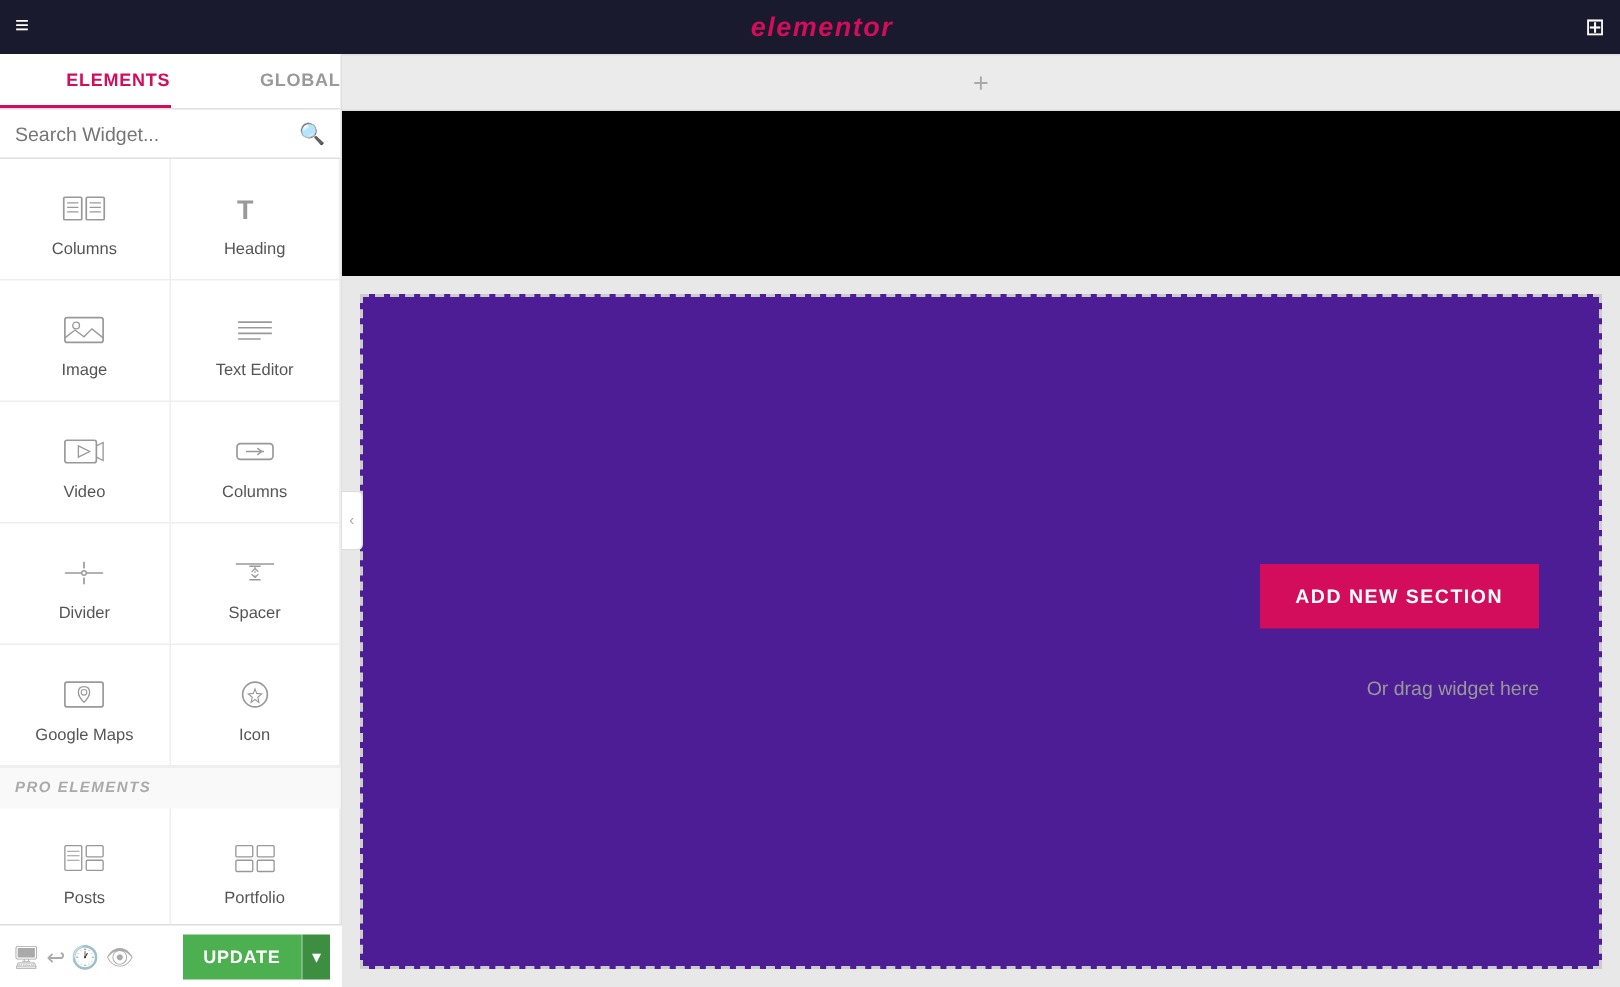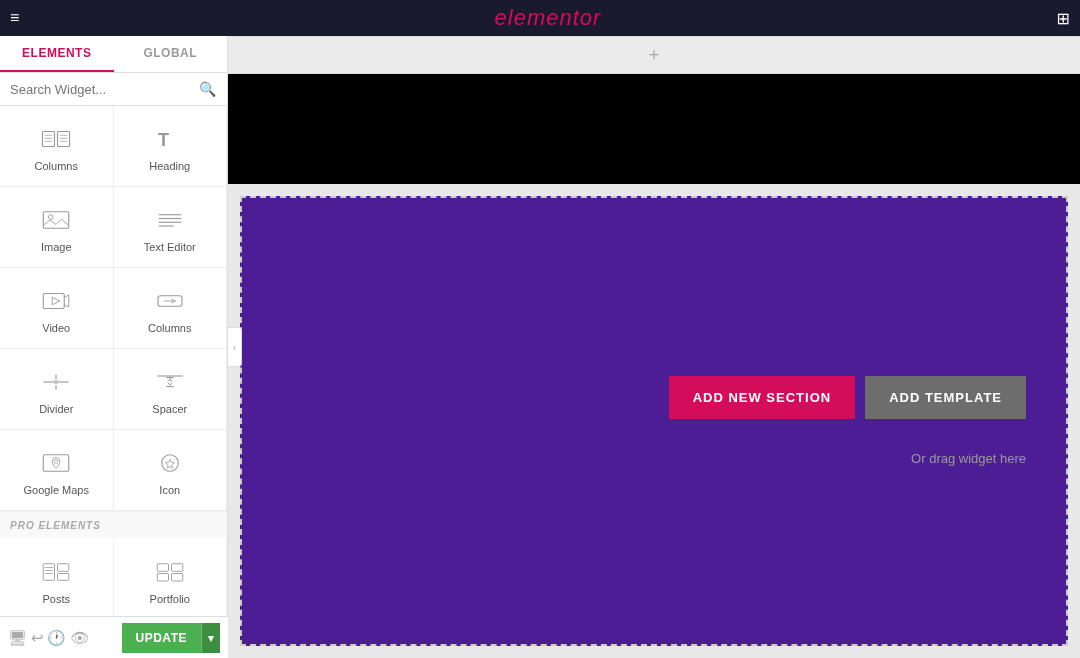--- a/index.html
+++ b/index.html
@@ -10,22 +10,22 @@
       display: flex;
       align-items: center;
       justify-content: space-between;
       background: #1a1a2e;
       height: 36px;
       padding: 0 10px;
       flex-shrink: 0;
     }
     .top-bar-logo {
       color: #d30c5c;
-      font-size: 22px;
-      font-weight: normal;
+      font-size: 18px;
+      font-weight: bold;
       font-style: italic;
       letter-spacing: 1px;
       margin-left: 20px;
     }
     .top-bar-icon { color: #fff; font-size: 16px; cursor: pointer; }
 
     
     .main-layout {
       display: flex;
       flex: 1;
@@ -44,21 +44,21 @@
     }
 
     
     .tabs {
       display: flex;
       border-bottom: 1px solid #e0e0e0;
       flex-shrink: 0;
     }
     .tab {
       flex: 1;
-      text-align: center;
+      text-align: right;
       padding: 10px 0;
       font-size: 12px;
       font-weight: bold;
       color: #999;
       cursor: pointer;
       letter-spacing: 0.5px;
     }
     .tab.active {
       color: #d30c5c;
       border-bottom: 2px solid #d30c5c;
@@ -389,21 +389,20 @@
 
     <div class="add-section-bar">
       <span>+</span>
     </div>
 
     <div class="content-block"></div>
 
     <div class="drop-zone">
       <div class="drop-zone-buttons">
         <button class="btn-add-section">ADD NEW SECTION</button>
-        <button class="btn-add-template">ADD TEMPLATE</button>
       </div>
       <span class="drag-hint">Or drag widget here</span>
     </div>
 
     <div class="collapse-handle" style="position:absolute;left:0;top:50%;transform:translateY(-50%);">
       <span>‹</span>
     </div>
   </div>
 </div>
 

